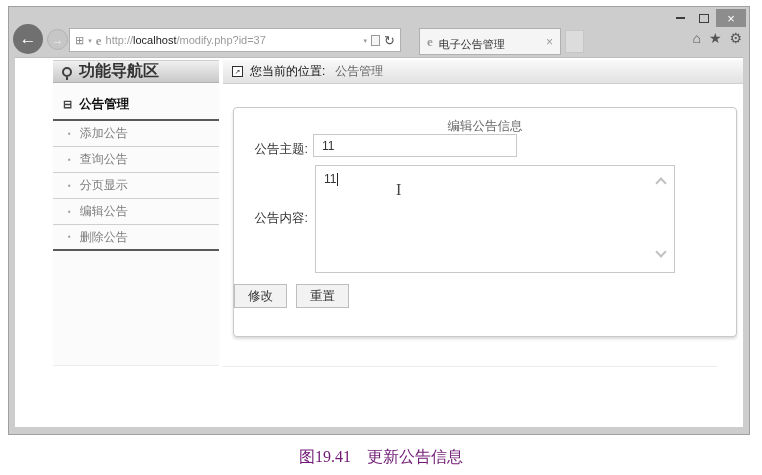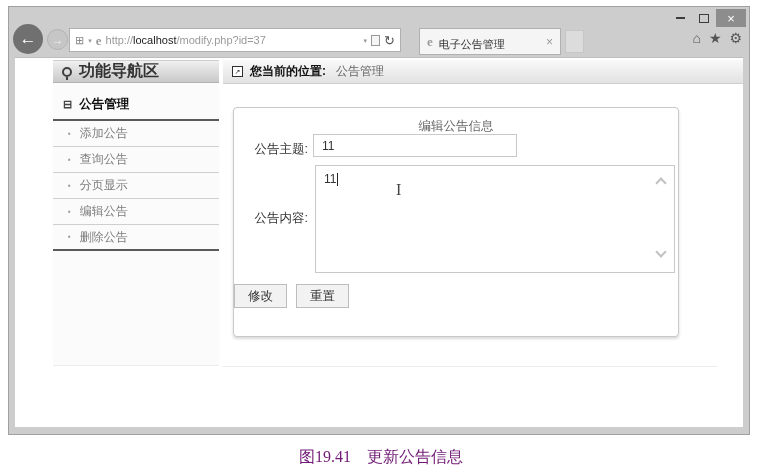--- a/index.html
+++ b/index.html
@@ -68,26 +68,26 @@
              font-size:12px; color:#7d7d7d; border-bottom:1px solid #cfcfcf; cursor:default; }
   .sb-item:last-child { border-bottom:2px solid #5a5a5a; }
   .bullet { color:#9a9a9a; font-size:8px; line-height:1; }
 
   
   .main { position:absolute; left:208px; top:2px; right:0; bottom:0; }
   .crumb { height:24px; background:linear-gradient(#f9f9f9,#e2e2e2); border-bottom:1px solid #cfcfcf;
            display:flex; align-items:center; gap:7px; padding:0 9px; }
   .loc-icon { width:11px; height:11px; border:1px solid #2e2e2e; display:flex; align-items:center;
               justify-content:center; font-size:7px; color:#2e2e2e; line-height:1; background:#fff; }
-  .crumb-label { font-weight:bold; font-size:12px; color:#111; }
+  .crumb-label { font-weight:normal; font-size:12px; color:#111; }
   .crumb-value { font-size:12px; color:#666; margin-left:3px; }
   .main-bottom-line { position:absolute; left:0; right:26px; top:306px; height:1px; background:#ededed; }
 
   
-  .panel { position:absolute; left:10px; top:47px; width:446px; height:230px; background:#fff;
+  .panel { position:absolute; left:10px; top:47px; width:504px; height:230px; background:#fff;
            border:1px solid #c9c9c9; border-radius:4px; box-shadow:0 2px 3px rgba(0,0,0,0.15); }
   .panel-title { position:absolute; top:10px; left:0; right:0; text-align:center;
                  font-size:12.5px; color:#666; }
   .lbl { position:absolute; left:0; width:74px; text-align:right; font-size:12.5px; color:#333; }
   .lbl-subject { top:33px; }
   .lbl-content { top:102px; }
   .inp-subject { position:absolute; left:79px; top:26px; width:204px; height:23px;
                  border:1px solid #c9c9c9; background:#fff; font-size:12px; color:#333;
                  padding:0 0 0 8px; font-family:"Liberation Sans", sans-serif; outline:none; }
   .ta { position:absolute; left:81px; top:57px; width:360px; height:108px; border:1px solid #c9c9c9;

